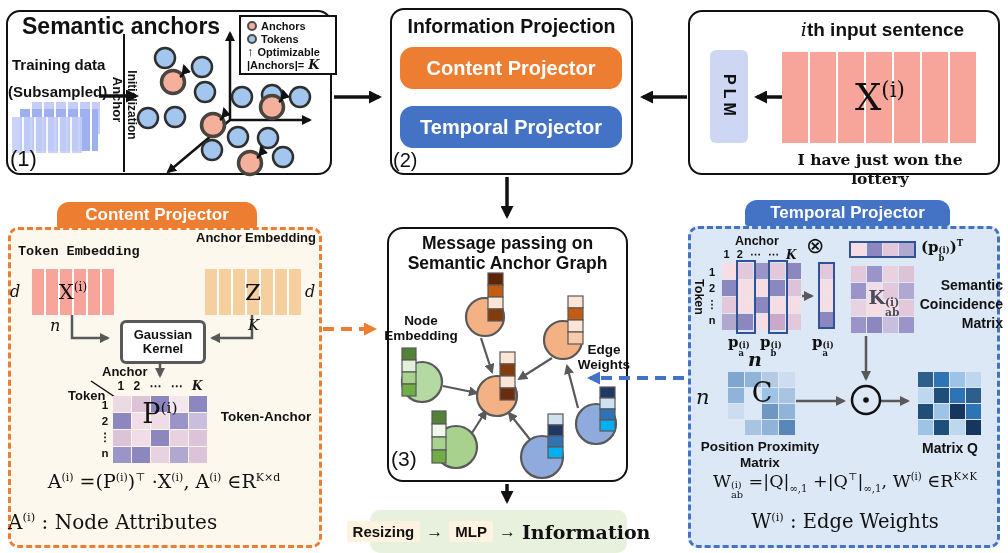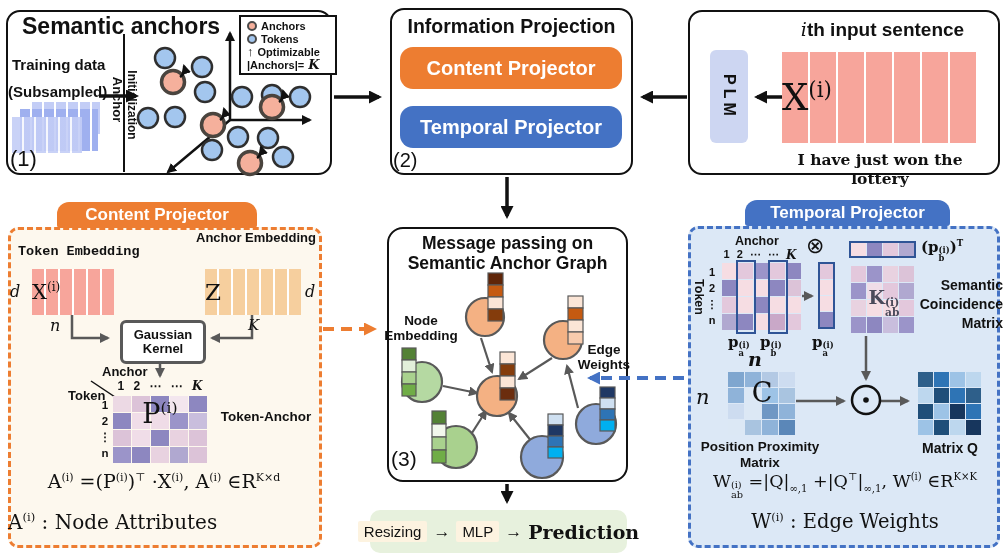--- a/index.html
+++ b/index.html
@@ -8,50 +8,50 @@
   .abs{position:absolute;}
   .b{font-weight:bold;}
   .panel{position:absolute;border:2.5px solid #111;border-radius:14px;background:#fff;box-sizing:border-box;}
   .serif{font-family:"DejaVu Serif","Liberation Serif",serif;}
   .math{font-family:"DejaVu Serif","Liberation Serif",serif;}
   .math sup,.math sub{font-size:0.58em;}
   .ss{display:inline-flex;flex-direction:column;font-size:0.56em;line-height:0.95;vertical-align:-0.15em;text-align:left;}
   .pill{position:absolute;border-radius:13px;color:#fff;font-weight:bold;display:flex;align-items:center;justify-content:center;box-sizing:border-box;}
   .hdr-pill{position:absolute;border-radius:12px 12px 3px 3px;color:#fff;font-weight:bold;display:flex;align-items:center;justify-content:center;}
   .dashedbox{position:absolute;box-sizing:border-box;border-radius:10px;}
-  .stripes{position:absolute;display:flex;align-items:center;justify-content:flex-start;}
+  .stripes{position:absolute;display:flex;align-items:center;justify-content:center;}
   #overlay{position:absolute;left:0;top:0;width:1008px;height:553px;z-index:5;pointer-events:none;}
   .txt{position:absolute;z-index:10;}
   .grid{position:absolute;z-index:6;}
   .rot{transform:rotate(90deg);}
   .legend{position:absolute;background:#fff;border:2px solid #111;z-index:10;padding:2px 4px 2px 6px;}
   .legrow{display:flex;align-items:center;gap:4px;height:13px;font-size:11px;font-weight:bold;}
   .dot{width:10px;height:10px;border-radius:50%;box-sizing:border-box;display:inline-block;}
-  .chip{background:#fdf3e0;padding:2px 6px;border-radius:2px;font-weight:normal;font-size:15px;}
+  .chip{background:#fdf3e0;padding:2px 6px;border-radius:2px;font-weight:bold;font-size:15px;}
   .colout{position:absolute;border:2px solid #2f5496;z-index:7;}
 </style>
 </head>
 <body>
 
 <div id="canvas">
 
   <div class="panel" style="left:6px;top:10px;width:326px;height:165px;z-index:1;"></div>
   <div class="panel" style="left:390px;top:8px;width:243px;height:167px;z-index:1;"></div>
   <div class="panel" style="left:688px;top:10px;width:312px;height:165px;z-index:1;"></div>
   <div class="panel" style="left:387px;top:227px;width:241px;height:255px;border-radius:16px;z-index:1;"></div>
 
   <div class="dashedbox" style="left:8px;top:227px;width:314px;height:321px;border:3px dashed var(--orange);background:var(--content_bg);z-index:1;"></div>
   <div class="dashedbox" style="left:688px;top:226px;width:312px;height:322px;border:3px dashed var(--blue);background:var(--temporal_bg);z-index:1;"></div>
 
   <div class="abs" style="left:370px;top:510px;width:257px;height:43px;background:var(--pipeline_bg);border-radius:10px;z-index:1;display:flex;align-items:center;justify-content:center;gap:6px;">
     <span class="chip">Resizing</span>
     <span class="b" style="font-size:17px;">→</span>
     <span class="chip">MLP</span>
     <span class="b" style="font-size:17px;">→</span>
-    <span class="serif b" style="font-size:19px;">Prediction</span>
+    <span class="serif b" style="font-size:19px;">Information</span>
   </div>
 
   <svg id="overlay" xmlns="http://www.w3.org/2000/svg">
     <defs>
       <marker id="mB" markerUnits="userSpaceOnUse" markerWidth="13" markerHeight="13" refX="10" refY="6.5" orient="auto">
           <path d="M0,0 L13,6.5 L0,13 z" fill="#111"></path>
         </marker>
       <marker id="mBs" markerUnits="userSpaceOnUse" markerWidth="10" markerHeight="10" refX="8" refY="5" orient="auto">
           <path d="M0,0 L10,5 L0,10 z" fill="#111"></path>
         </marker>

